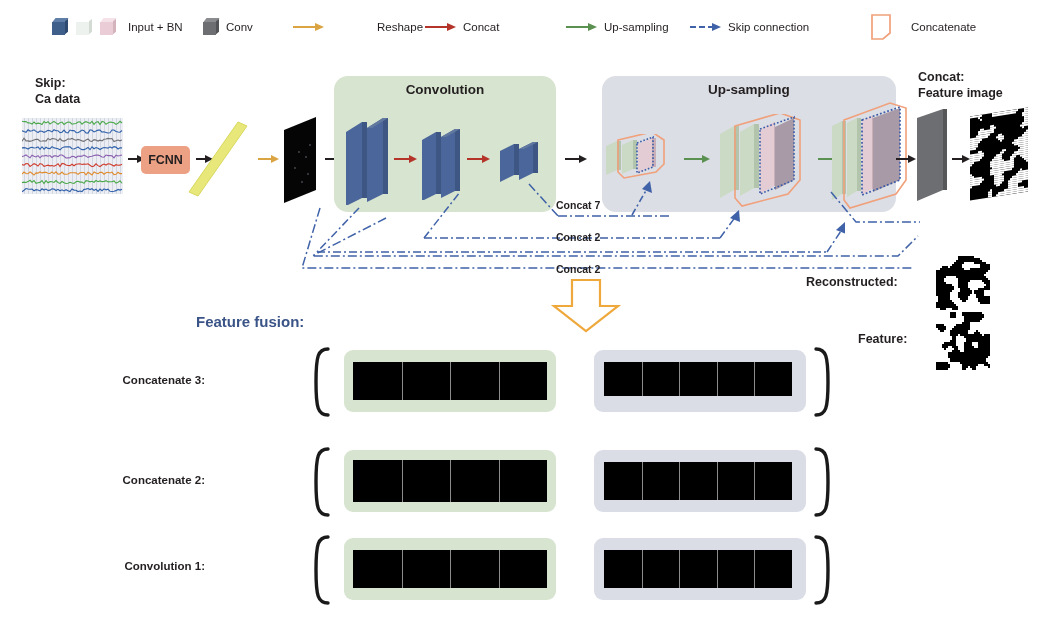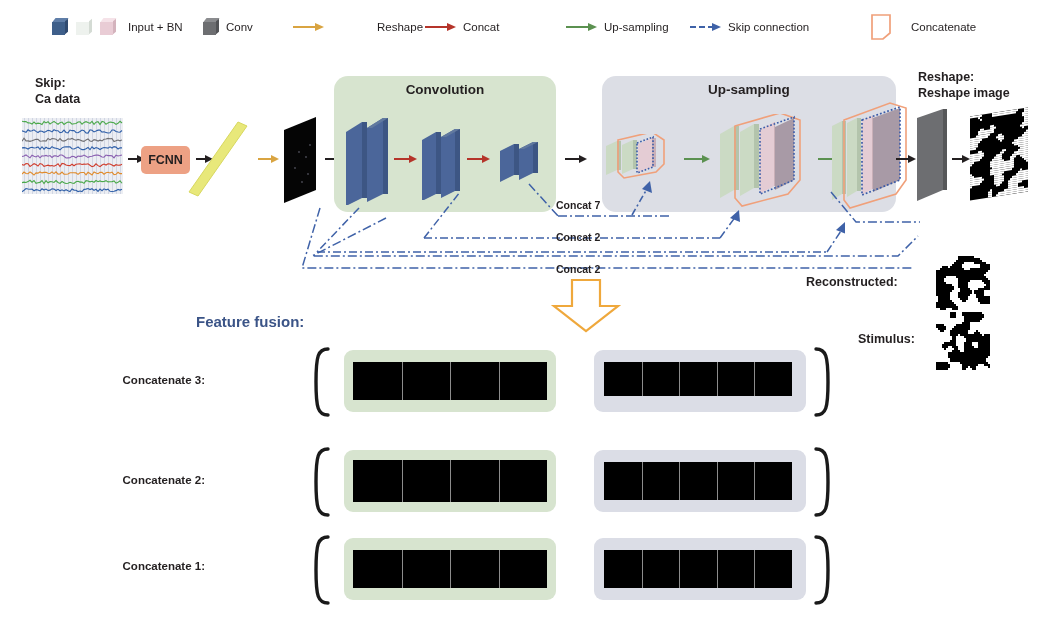--- a/index.html
+++ b/index.html
@@ -289,22 +289,22 @@
   <polygon points="14,21 18,21 18,94 14,94" fill="#b3c4ac"></polygon>
   <polygon points="19,23 29,18 29,91 19,97" fill="#cbdac4"></polygon>
   <polygon points="29,18 33,18 33,91 29,91" fill="#b3c4ac"></polygon>
   <polygon points="34,21 44,16 44,89 34,95" fill="#e4ccd4"></polygon>
   <polygon points="45,18 72,8 72,80 45,92" fill="#a89aa6"></polygon>
   <polygon points="44,16 45,16 45,89 44,89" fill="#c9b0b8"></polygon>
   <polygon points="16,20 62,3 78,8 78,80 68,94 22,108 16,100" fill="none" stroke="#f0a07a" stroke-width="1.6"></polygon>
   <polygon points="34,20 72,7 72,80 34,95" fill="none" stroke="#3a5ba8" stroke-width="1.7" stroke-dasharray="1.8 2"></polygon>
 </svg>
 
-<div class="abs bold" style="left:918px;top:70px;font-size:12.5px;">Reshape:</div>
-<div class="abs bold" style="left:918px;top:86px;font-size:12.5px;">Reshape image</div>
+<div class="abs bold" style="left:918px;top:70px;font-size:12.5px;">Concat:</div>
+<div class="abs bold" style="left:918px;top:86px;font-size:12.5px;">Feature image</div>
 
 <div class="abs" style="left:896px;top:158px;">
   <div class="arrow-line" style="left:0;top:0;width:14px;background:#231f20;"></div>
   <div class="arrow-head" style="left:12px;top:-3.5px;border-left:8px solid #231f20;"></div>
 </div>
 
 <svg class="abs" style="left:915px;top:104px;" width="40" height="100">
   <polygon points="2,14 28,5 28,86 2,97" fill="#6d6e71"></polygon>
   <polygon points="28,5 32,5 32,86 28,86" fill="#565759"></polygon>
 </svg>
@@ -507,21 +507,21 @@
     <i style="left:16px;top:44px;width:10px;height:2px"></i>
     <i style="left:30px;top:44px;width:12px;height:2px"></i>
     <i style="left:18px;top:46px;width:26px;height:2px"></i>
     <i style="left:20px;top:48px;width:34px;height:2px"></i>
     <i style="left:22px;top:50px;width:32px;height:2px"></i>
     <i style="left:0px;top:52px;width:4px;height:2px"></i>
     <i style="left:10px;top:52px;width:6px;height:2px"></i>
     <i style="left:22px;top:52px;width:32px;height:2px"></i>
   </div>
 
-<div class="rlabel" style="left:858px;top:332px;">Stimulus:</div>
+<div class="rlabel" style="left:858px;top:332px;">Feature:</div>
 <div class="bwimg stim-img" style="left:936px;top:312px;width:54px;height:58px;">
     <i style="left:0px;top:0px;width:14px;height:2px"></i>
     <i style="left:20px;top:0px;width:6px;height:2px"></i>
     <i style="left:46px;top:0px;width:8px;height:2px"></i>
     <i style="left:0px;top:2px;width:14px;height:2px"></i>
     <i style="left:20px;top:2px;width:6px;height:2px"></i>
     <i style="left:48px;top:2px;width:6px;height:2px"></i>
     <i style="left:0px;top:4px;width:14px;height:2px"></i>
     <i style="left:20px;top:4px;width:8px;height:2px"></i>
     <i style="left:48px;top:4px;width:6px;height:2px"></i>
@@ -612,21 +612,21 @@
   <path d="M18,3 C8,3 6,10 6,36 C6,62 8,69 18,69" fill="none" stroke="#1a1a1a" stroke-width="3.4" stroke-linecap="round"></path>
 </svg>
 <div class="fpanel-g" style="left:344px;top:450px;width:212px;height:62px;"></div>
 <div class="strip ff2l" style="left:353px;top:460px;width:194px;height:42px;"><i style="left:0px;top:0px;width:6px;height:2px"></i><i style="left:10px;top:0px;width:8px;height:2px"></i><i style="left:24px;top:0px;width:4px;height:2px"></i><i style="left:30px;top:0px;width:32px;height:2px"></i><i style="left:64px;top:0px;width:32px;height:2px"></i><i style="left:106px;top:0px;width:6px;height:2px"></i><i style="left:118px;top:0px;width:14px;height:2px"></i><i style="left:146px;top:0px;width:4px;height:2px"></i><i style="left:152px;top:0px;width:24px;height:2px"></i><i style="left:180px;top:0px;width:14px;height:2px"></i><i style="left:0px;top:2px;width:6px;height:2px"></i><i style="left:12px;top:2px;width:4px;height:2px"></i><i style="left:22px;top:2px;width:6px;height:2px"></i><i style="left:30px;top:2px;width:8px;height:2px"></i><i style="left:42px;top:2px;width:50px;height:2px"></i><i style="left:108px;top:2px;width:4px;height:2px"></i><i style="left:114px;top:2px;width:18px;height:2px"></i><i style="left:144px;top:2px;width:4px;height:2px"></i><i style="left:152px;top:2px;width:22px;height:2px"></i><i style="left:184px;top:2px;width:10px;height:2px"></i><i style="left:0px;top:4px;width:10px;height:2px"></i><i style="left:20px;top:4px;width:8px;height:2px"></i><i style="left:30px;top:4px;width:6px;height:2px"></i><i style="left:42px;top:4px;width:18px;height:2px"></i><i style="left:62px;top:4px;width:8px;height:2px"></i><i style="left:72px;top:4px;width:10px;height:2px"></i><i style="left:84px;top:4px;width:2px;height:2px"></i><i style="left:88px;top:4px;width:2px;height:2px"></i><i style="left:98px;top:4px;width:4px;height:2px"></i><i style="left:108px;top:4px;width:2px;height:2px"></i><i style="left:116px;top:4px;width:8px;height:2px"></i><i style="left:140px;top:4px;width:8px;height:2px"></i><i style="left:152px;top:4px;width:8px;height:2px"></i><i style="left:162px;top:4px;width:16px;height:2px"></i><i style="left:182px;top:4px;width:12px;height:2px"></i><i style="left:0px;top:6px;width:10px;height:2px"></i><i style="left:20px;top:6px;width:16px;height:2px"></i><i style="left:44px;top:6px;width:12px;height:2px"></i><i style="left:62px;top:6px;width:20px;height:2px"></i><i style="left:88px;top:6px;width:2px;height:2px"></i><i style="left:98px;top:6px;width:4px;height:2px"></i><i style="left:104px;top:6px;width:2px;height:2px"></i><i style="left:108px;top:6px;width:12px;height:2px"></i><i style="left:122px;top:6px;width:6px;height:2px"></i><i style="left:132px;top:6px;width:26px;height:2px"></i><i style="left:162px;top:6px;width:6px;height:2px"></i><i style="left:174px;top:6px;width:6px;height:2px"></i><i style="left:184px;top:6px;width:10px;height:2px"></i><i style="left:0px;top:8px;width:4px;height:2px"></i><i style="left:8px;top:8px;width:4px;height:2px"></i><i style="left:18px;top:8px;width:16px;height:2px"></i><i style="left:40px;top:8px;width:14px;height:2px"></i><i style="left:62px;top:8px;width:6px;height:2px"></i><i style="left:72px;top:8px;width:10px;height:2px"></i><i style="left:88px;top:8px;width:2px;height:2px"></i><i style="left:108px;top:8px;width:8px;height:2px"></i><i style="left:122px;top:8px;width:2px;height:2px"></i><i style="left:134px;top:8px;width:22px;height:2px"></i><i style="left:164px;top:8px;width:6px;height:2px"></i><i style="left:172px;top:8px;width:8px;height:2px"></i><i style="left:184px;top:8px;width:10px;height:2px"></i><i style="left:0px;top:10px;width:4px;height:2px"></i><i style="left:8px;top:10px;width:4px;height:2px"></i><i style="left:18px;top:10px;width:4px;height:2px"></i><i style="left:28px;top:10px;width:4px;height:2px"></i><i style="left:38px;top:10px;width:42px;height:2px"></i><i style="left:84px;top:10px;width:6px;height:2px"></i><i style="left:106px;top:10px;width:14px;height:2px"></i><i style="left:124px;top:10px;width:2px;height:2px"></i><i style="left:134px;top:10px;width:24px;height:2px"></i><i style="left:174px;top:10px;width:6px;height:2px"></i><i style="left:190px;top:10px;width:4px;height:2px"></i><i style="left:0px;top:12px;width:2px;height:2px"></i><i style="left:8px;top:12px;width:6px;height:2px"></i><i style="left:18px;top:12px;width:2px;height:2px"></i><i style="left:42px;top:12px;width:38px;height:2px"></i><i style="left:82px;top:12px;width:8px;height:2px"></i><i style="left:114px;top:12px;width:6px;height:2px"></i><i style="left:124px;top:12px;width:2px;height:2px"></i><i style="left:128px;top:12px;width:2px;height:2px"></i><i style="left:136px;top:12px;width:22px;height:2px"></i><i style="left:160px;top:12px;width:2px;height:2px"></i><i style="left:164px;top:12px;width:2px;height:2px"></i><i style="left:168px;top:12px;width:2px;height:2px"></i><i style="left:172px;top:12px;width:8px;height:2px"></i><i style="left:186px;top:12px;width:8px;height:2px"></i><i style="left:8px;top:14px;width:6px;height:2px"></i><i style="left:18px;top:14px;width:2px;height:2px"></i><i style="left:22px;top:14px;width:2px;height:2px"></i><i style="left:44px;top:14px;width:12px;height:2px"></i><i style="left:66px;top:14px;width:6px;height:2px"></i><i style="left:78px;top:14px;width:2px;height:2px"></i><i style="left:82px;top:14px;width:8px;height:2px"></i><i style="left:98px;top:14px;width:4px;height:2px"></i><i style="left:124px;top:14px;width:16px;height:2px"></i><i style="left:146px;top:14px;width:8px;height:2px"></i><i style="left:156px;top:14px;width:2px;height:2px"></i><i style="left:168px;top:14px;width:14px;height:2px"></i><i style="left:184px;top:14px;width:2px;height:2px"></i><i style="left:190px;top:14px;width:4px;height:2px"></i><i style="left:0px;top:16px;width:2px;height:2px"></i><i style="left:16px;top:16px;width:4px;height:2px"></i><i style="left:22px;top:16px;width:8px;height:2px"></i><i style="left:42px;top:16px;width:12px;height:2px"></i><i style="left:66px;top:16px;width:24px;height:2px"></i><i style="left:98px;top:16px;width:4px;height:2px"></i><i style="left:128px;top:16px;width:14px;height:2px"></i><i style="left:144px;top:16px;width:6px;height:2px"></i><i style="left:160px;top:16px;width:22px;height:2px"></i><i style="left:184px;top:16px;width:10px;height:2px"></i><i style="left:0px;top:18px;width:4px;height:2px"></i><i style="left:14px;top:18px;width:16px;height:2px"></i><i style="left:42px;top:18px;width:10px;height:2px"></i><i style="left:60px;top:18px;width:30px;height:2px"></i><i style="left:94px;top:18px;width:6px;height:2px"></i><i style="left:102px;top:18px;width:8px;height:2px"></i><i style="left:132px;top:18px;width:18px;height:2px"></i><i style="left:168px;top:18px;width:6px;height:2px"></i><i style="left:180px;top:18px;width:10px;height:2px"></i><i style="left:0px;top:20px;width:4px;height:2px"></i><i style="left:14px;top:20px;width:4px;height:2px"></i><i style="left:24px;top:20px;width:54px;height:2px"></i><i style="left:80px;top:20px;width:12px;height:2px"></i><i style="left:104px;top:20px;width:6px;height:2px"></i><i style="left:120px;top:20px;width:6px;height:2px"></i><i style="left:132px;top:20px;width:14px;height:2px"></i><i style="left:158px;top:20px;width:14px;height:2px"></i><i style="left:182px;top:20px;width:8px;height:2px"></i><i style="left:0px;top:22px;width:6px;height:2px"></i><i style="left:16px;top:22px;width:2px;height:2px"></i><i style="left:22px;top:22px;width:4px;height:2px"></i><i style="left:32px;top:22px;width:38px;height:2px"></i><i style="left:72px;top:22px;width:6px;height:2px"></i><i style="left:80px;top:22px;width:18px;height:2px"></i><i style="left:104px;top:22px;width:6px;height:2px"></i><i style="left:122px;top:22px;width:8px;height:2px"></i><i style="left:132px;top:22px;width:2px;height:2px"></i><i style="left:140px;top:22px;width:6px;height:2px"></i><i style="left:158px;top:22px;width:18px;height:2px"></i><i style="left:182px;top:22px;width:8px;height:2px"></i><i style="left:0px;top:24px;width:14px;height:2px"></i><i style="left:16px;top:24px;width:10px;height:2px"></i><i style="left:30px;top:24px;width:18px;height:2px"></i><i style="left:52px;top:24px;width:6px;height:2px"></i><i style="left:66px;top:24px;width:24px;height:2px"></i><i style="left:92px;top:24px;width:2px;height:2px"></i><i style="left:96px;top:24px;width:2px;height:2px"></i><i style="left:104px;top:24px;width:6px;height:2px"></i><i style="left:116px;top:24px;width:2px;height:2px"></i><i style="left:120px;top:24px;width:10px;height:2px"></i><i style="left:132px;top:24px;width:2px;height:2px"></i><i style="left:140px;top:24px;width:6px;height:2px"></i><i style="left:158px;top:24px;width:12px;height:2px"></i><i style="left:180px;top:24px;width:8px;height:2px"></i><i style="left:192px;top:24px;width:2px;height:2px"></i><i style="left:0px;top:26px;width:12px;height:2px"></i><i style="left:16px;top:26px;width:10px;height:2px"></i><i style="left:32px;top:26px;width:16px;height:2px"></i><i style="left:68px;top:26px;width:2px;height:2px"></i><i style="left:72px;top:26px;width:18px;height:2px"></i><i style="left:92px;top:26px;width:18px;height:2px"></i><i style="left:116px;top:26px;width:2px;height:2px"></i><i style="left:124px;top:26px;width:2px;height:2px"></i><i style="left:128px;top:26px;width:2px;height:2px"></i><i style="left:132px;top:26px;width:2px;height:2px"></i><i style="left:140px;top:26px;width:10px;height:2px"></i><i style="left:158px;top:26px;width:12px;height:2px"></i><i style="left:180px;top:26px;width:2px;height:2px"></i><i style="left:184px;top:26px;width:2px;height:2px"></i><i style="left:192px;top:26px;width:2px;height:2px"></i><i style="left:4px;top:28px;width:12px;height:2px"></i><i style="left:20px;top:28px;width:6px;height:2px"></i><i style="left:36px;top:28px;width:10px;height:2px"></i><i style="left:68px;top:28px;width:20px;height:2px"></i><i style="left:94px;top:28px;width:16px;height:2px"></i><i style="left:116px;top:28px;width:2px;height:2px"></i><i style="left:120px;top:28px;width:6px;height:2px"></i><i style="left:128px;top:28px;width:6px;height:2px"></i><i style="left:144px;top:28px;width:6px;height:2px"></i><i style="left:158px;top:28px;width:14px;height:2px"></i><i style="left:180px;top:28px;width:2px;height:2px"></i><i style="left:184px;top:28px;width:10px;height:2px"></i><i style="left:20px;top:30px;width:10px;height:2px"></i><i style="left:44px;top:30px;width:4px;height:2px"></i><i style="left:60px;top:30px;width:4px;height:2px"></i><i style="left:66px;top:30px;width:10px;height:2px"></i><i style="left:78px;top:30px;width:10px;height:2px"></i><i style="left:90px;top:30px;width:6px;height:2px"></i><i style="left:108px;top:30px;width:2px;height:2px"></i><i style="left:116px;top:30px;width:20px;height:2px"></i><i style="left:158px;top:30px;width:2px;height:2px"></i><i style="left:162px;top:30px;width:10px;height:2px"></i><i style="left:180px;top:30px;width:2px;height:2px"></i><i style="left:188px;top:30px;width:2px;height:2px"></i><i style="left:4px;top:32px;width:6px;height:2px"></i><i style="left:12px;top:32px;width:2px;height:2px"></i><i style="left:20px;top:32px;width:12px;height:2px"></i><i style="left:38px;top:32px;width:2px;height:2px"></i><i style="left:48px;top:32px;width:2px;height:2px"></i><i style="left:62px;top:32px;width:2px;height:2px"></i><i style="left:68px;top:32px;width:6px;height:2px"></i><i style="left:78px;top:32px;width:8px;height:2px"></i><i style="left:104px;top:32px;width:10px;height:2px"></i><i style="left:118px;top:32px;width:18px;height:2px"></i><i style="left:138px;top:32px;width:8px;height:2px"></i><i style="left:162px;top:32px;width:12px;height:2px"></i><i style="left:180px;top:32px;width:10px;height:2px"></i><i style="left:4px;top:34px;width:6px;height:2px"></i><i style="left:28px;top:34px;width:10px;height:2px"></i><i style="left:46px;top:34px;width:6px;height:2px"></i><i style="left:68px;top:34px;width:4px;height:2px"></i><i style="left:78px;top:34px;width:4px;height:2px"></i><i style="left:92px;top:34px;width:6px;height:2px"></i><i style="left:106px;top:34px;width:16px;height:2px"></i><i style="left:134px;top:34px;width:16px;height:2px"></i><i style="left:168px;top:34px;width:10px;height:2px"></i><i style="left:180px;top:34px;width:8px;height:2px"></i><i style="left:0px;top:36px;width:10px;height:2px"></i><i style="left:16px;top:36px;width:4px;height:2px"></i><i style="left:28px;top:36px;width:12px;height:2px"></i><i style="left:54px;top:36px;width:4px;height:2px"></i><i style="left:68px;top:36px;width:4px;height:2px"></i><i style="left:92px;top:36px;width:6px;height:2px"></i><i style="left:106px;top:36px;width:14px;height:2px"></i><i style="left:134px;top:36px;width:2px;height:2px"></i><i style="left:138px;top:36px;width:12px;height:2px"></i><i style="left:160px;top:36px;width:2px;height:2px"></i><i style="left:172px;top:36px;width:4px;height:2px"></i><i style="left:182px;top:36px;width:6px;height:2px"></i><i style="left:192px;top:36px;width:2px;height:2px"></i><i style="left:0px;top:38px;width:2px;height:2px"></i><i style="left:26px;top:38px;width:8px;height:2px"></i><i style="left:36px;top:38px;width:6px;height:2px"></i><i style="left:52px;top:38px;width:6px;height:2px"></i><i style="left:66px;top:38px;width:6px;height:2px"></i><i style="left:76px;top:38px;width:2px;height:2px"></i><i style="left:90px;top:38px;width:2px;height:2px"></i><i style="left:114px;top:38px;width:12px;height:2px"></i><i style="left:134px;top:38px;width:18px;height:2px"></i><i style="left:158px;top:38px;width:4px;height:2px"></i><i style="left:182px;top:38px;width:12px;height:2px"></i><i style="left:0px;top:40px;width:4px;height:2px"></i><i style="left:22px;top:40px;width:12px;height:2px"></i><i style="left:38px;top:40px;width:6px;height:2px"></i><i style="left:52px;top:40px;width:8px;height:2px"></i><i style="left:64px;top:40px;width:10px;height:2px"></i><i style="left:76px;top:40px;width:2px;height:2px"></i><i style="left:84px;top:40px;width:8px;height:2px"></i><i style="left:106px;top:40px;width:46px;height:2px"></i><i style="left:158px;top:40px;width:8px;height:2px"></i><i style="left:178px;top:40px;width:16px;height:2px"></i><div class="seam" style="left: 49px;"></div><div class="seam" style="left: 97px;"></div><div class="seam" style="left: 146px;"></div></div>
 <div class="fpanel-b" style="left:594px;top:450px;width:212px;height:62px;"></div>
 <div class="strip ff2r" style="left:604px;top:462px;width:188px;height:38px;"><i style="left:0px;top:0px;width:8px;height:2px"></i><i style="left:12px;top:0px;width:6px;height:2px"></i><i style="left:20px;top:0px;width:16px;height:2px"></i><i style="left:38px;top:0px;width:14px;height:2px"></i><i style="left:58px;top:0px;width:2px;height:2px"></i><i style="left:64px;top:0px;width:6px;height:2px"></i><i style="left:74px;top:0px;width:10px;height:2px"></i><i style="left:88px;top:0px;width:8px;height:2px"></i><i style="left:98px;top:0px;width:14px;height:2px"></i><i style="left:118px;top:0px;width:4px;height:2px"></i><i style="left:124px;top:0px;width:26px;height:2px"></i><i style="left:156px;top:0px;width:12px;height:2px"></i><i style="left:170px;top:0px;width:2px;height:2px"></i><i style="left:174px;top:0px;width:2px;height:2px"></i><i style="left:178px;top:0px;width:10px;height:2px"></i><i style="left:0px;top:2px;width:8px;height:2px"></i><i style="left:12px;top:2px;width:2px;height:2px"></i><i style="left:20px;top:2px;width:16px;height:2px"></i><i style="left:40px;top:2px;width:10px;height:2px"></i><i style="left:74px;top:2px;width:10px;height:2px"></i><i style="left:90px;top:2px;width:6px;height:2px"></i><i style="left:110px;top:2px;width:2px;height:2px"></i><i style="left:124px;top:2px;width:6px;height:2px"></i><i style="left:134px;top:2px;width:4px;height:2px"></i><i style="left:142px;top:2px;width:8px;height:2px"></i><i style="left:162px;top:2px;width:6px;height:2px"></i><i style="left:170px;top:2px;width:2px;height:2px"></i><i style="left:178px;top:2px;width:10px;height:2px"></i><i style="left:0px;top:4px;width:14px;height:2px"></i><i style="left:20px;top:4px;width:6px;height:2px"></i><i style="left:30px;top:4px;width:20px;height:2px"></i><i style="left:56px;top:4px;width:4px;height:2px"></i><i style="left:74px;top:4px;width:6px;height:2px"></i><i style="left:82px;top:4px;width:2px;height:2px"></i><i style="left:92px;top:4px;width:4px;height:2px"></i><i style="left:124px;top:4px;width:6px;height:2px"></i><i style="left:136px;top:4px;width:2px;height:2px"></i><i style="left:140px;top:4px;width:8px;height:2px"></i><i style="left:156px;top:4px;width:6px;height:2px"></i><i style="left:176px;top:4px;width:6px;height:2px"></i><i style="left:184px;top:4px;width:4px;height:2px"></i><i style="left:0px;top:6px;width:4px;height:2px"></i><i style="left:6px;top:6px;width:8px;height:2px"></i><i style="left:20px;top:6px;width:6px;height:2px"></i><i style="left:30px;top:6px;width:20px;height:2px"></i><i style="left:54px;top:6px;width:8px;height:2px"></i><i style="left:70px;top:6px;width:10px;height:2px"></i><i style="left:94px;top:6px;width:2px;height:2px"></i><i style="left:98px;top:6px;width:6px;height:2px"></i><i style="left:116px;top:6px;width:12px;height:2px"></i><i style="left:168px;top:6px;width:2px;height:2px"></i><i style="left:180px;top:6px;width:2px;height:2px"></i><i style="left:184px;top:6px;width:4px;height:2px"></i><i style="left:8px;top:8px;width:4px;height:2px"></i><i style="left:18px;top:8px;width:4px;height:2px"></i><i style="left:28px;top:8px;width:8px;height:2px"></i><i style="left:38px;top:8px;width:12px;height:2px"></i><i style="left:54px;top:8px;width:10px;height:2px"></i><i style="left:68px;top:8px;width:6px;height:2px"></i><i style="left:76px;top:8px;width:4px;height:2px"></i><i style="left:100px;top:8px;width:4px;height:2px"></i><i style="left:116px;top:8px;width:14px;height:2px"></i><i style="left:156px;top:8px;width:6px;height:2px"></i><i style="left:12px;top:10px;width:8px;height:2px"></i><i style="left:28px;top:10px;width:8px;height:2px"></i><i style="left:38px;top:10px;width:36px;height:2px"></i><i style="left:76px;top:10px;width:6px;height:2px"></i><i style="left:96px;top:10px;width:8px;height:2px"></i><i style="left:118px;top:10px;width:2px;height:2px"></i><i style="left:122px;top:10px;width:12px;height:2px"></i><i style="left:156px;top:10px;width:6px;height:2px"></i><i style="left:168px;top:10px;width:2px;height:2px"></i><i style="left:178px;top:10px;width:10px;height:2px"></i><i style="left:12px;top:12px;width:6px;height:2px"></i><i style="left:28px;top:12px;width:2px;height:2px"></i><i style="left:32px;top:12px;width:2px;height:2px"></i><i style="left:42px;top:12px;width:2px;height:2px"></i><i style="left:46px;top:12px;width:4px;height:2px"></i><i style="left:56px;top:12px;width:2px;height:2px"></i><i style="left:64px;top:12px;width:8px;height:2px"></i><i style="left:76px;top:12px;width:8px;height:2px"></i><i style="left:88px;top:12px;width:6px;height:2px"></i><i style="left:102px;top:12px;width:6px;height:2px"></i><i style="left:126px;top:12px;width:8px;height:2px"></i><i style="left:138px;top:12px;width:14px;height:2px"></i><i style="left:156px;top:12px;width:6px;height:2px"></i><i style="left:166px;top:12px;width:2px;height:2px"></i><i style="left:176px;top:12px;width:2px;height:2px"></i><i style="left:180px;top:12px;width:8px;height:2px"></i><i style="left:0px;top:14px;width:2px;height:2px"></i><i style="left:12px;top:14px;width:4px;height:2px"></i><i style="left:28px;top:14px;width:6px;height:2px"></i><i style="left:38px;top:14px;width:2px;height:2px"></i><i style="left:42px;top:14px;width:2px;height:2px"></i><i style="left:46px;top:14px;width:2px;height:2px"></i><i style="left:50px;top:14px;width:2px;height:2px"></i><i style="left:64px;top:14px;width:6px;height:2px"></i><i style="left:76px;top:14px;width:6px;height:2px"></i><i style="left:88px;top:14px;width:2px;height:2px"></i><i style="left:100px;top:14px;width:8px;height:2px"></i><i style="left:126px;top:14px;width:10px;height:2px"></i><i style="left:138px;top:14px;width:14px;height:2px"></i><i style="left:156px;top:14px;width:32px;height:2px"></i><i style="left:0px;top:16px;width:6px;height:2px"></i><i style="left:20px;top:16px;width:4px;height:2px"></i><i style="left:38px;top:16px;width:18px;height:2px"></i><i style="left:62px;top:16px;width:6px;height:2px"></i><i style="left:76px;top:16px;width:2px;height:2px"></i><i style="left:84px;top:16px;width:6px;height:2px"></i><i style="left:100px;top:16px;width:4px;height:2px"></i><i style="left:126px;top:16px;width:8px;height:2px"></i><i style="left:138px;top:16px;width:16px;height:2px"></i><i style="left:158px;top:16px;width:10px;height:2px"></i><i style="left:176px;top:16px;width:2px;height:2px"></i><i style="left:180px;top:16px;width:8px;height:2px"></i><i style="left:0px;top:18px;width:4px;height:2px"></i><i style="left:20px;top:18px;width:8px;height:2px"></i><i style="left:30px;top:18px;width:2px;height:2px"></i><i style="left:36px;top:18px;width:22px;height:2px"></i><i style="left:60px;top:18px;width:10px;height:2px"></i><i style="left:76px;top:18px;width:2px;height:2px"></i><i style="left:84px;top:18px;width:2px;height:2px"></i><i style="left:98px;top:18px;width:8px;height:2px"></i><i style="left:112px;top:18px;width:2px;height:2px"></i><i style="left:118px;top:18px;width:4px;height:2px"></i><i style="left:126px;top:18px;width:6px;height:2px"></i><i style="left:140px;top:18px;width:14px;height:2px"></i><i style="left:160px;top:18px;width:2px;height:2px"></i><i style="left:164px;top:18px;width:6px;height:2px"></i><i style="left:180px;top:18px;width:2px;height:2px"></i><i style="left:184px;top:18px;width:4px;height:2px"></i><i style="left:0px;top:20px;width:4px;height:2px"></i><i style="left:8px;top:20px;width:6px;height:2px"></i><i style="left:20px;top:20px;width:4px;height:2px"></i><i style="left:32px;top:20px;width:26px;height:2px"></i><i style="left:64px;top:20px;width:6px;height:2px"></i><i style="left:84px;top:20px;width:2px;height:2px"></i><i style="left:94px;top:20px;width:12px;height:2px"></i><i style="left:112px;top:20px;width:10px;height:2px"></i><i style="left:126px;top:20px;width:6px;height:2px"></i><i style="left:140px;top:20px;width:14px;height:2px"></i><i style="left:184px;top:20px;width:4px;height:2px"></i><i style="left:0px;top:22px;width:4px;height:2px"></i><i style="left:6px;top:22px;width:8px;height:2px"></i><i style="left:30px;top:22px;width:28px;height:2px"></i><i style="left:68px;top:22px;width:4px;height:2px"></i><i style="left:80px;top:22px;width:10px;height:2px"></i><i style="left:94px;top:22px;width:12px;height:2px"></i><i style="left:112px;top:22px;width:16px;height:2px"></i><i style="left:134px;top:22px;width:20px;height:2px"></i><i style="left:186px;top:22px;width:2px;height:2px"></i><i style="left:0px;top:24px;width:14px;height:2px"></i><i style="left:20px;top:24px;width:4px;height:2px"></i><i style="left:28px;top:24px;width:30px;height:2px"></i><i style="left:68px;top:24px;width:4px;height:2px"></i><i style="left:80px;top:24px;width:22px;height:2px"></i><i style="left:112px;top:24px;width:16px;height:2px"></i><i style="left:134px;top:24px;width:6px;height:2px"></i><i style="left:144px;top:24px;width:8px;height:2px"></i><i style="left:160px;top:24px;width:4px;height:2px"></i><i style="left:172px;top:24px;width:8px;height:2px"></i><i style="left:182px;top:24px;width:2px;height:2px"></i><i style="left:186px;top:24px;width:2px;height:2px"></i><i style="left:6px;top:26px;width:4px;height:2px"></i><i style="left:18px;top:26px;width:16px;height:2px"></i><i style="left:42px;top:26px;width:10px;height:2px"></i><i style="left:54px;top:26px;width:6px;height:2px"></i><i style="left:64px;top:26px;width:8px;height:2px"></i><i style="left:78px;top:26px;width:2px;height:2px"></i><i style="left:84px;top:26px;width:4px;height:2px"></i><i style="left:94px;top:26px;width:2px;height:2px"></i><i style="left:98px;top:26px;width:6px;height:2px"></i><i style="left:110px;top:26px;width:16px;height:2px"></i><i style="left:134px;top:26px;width:6px;height:2px"></i><i style="left:158px;top:26px;width:6px;height:2px"></i><i style="left:176px;top:26px;width:8px;height:2px"></i><i style="left:12px;top:28px;width:2px;height:2px"></i><i style="left:16px;top:28px;width:2px;height:2px"></i><i style="left:20px;top:28px;width:2px;height:2px"></i><i style="left:24px;top:28px;width:20px;height:2px"></i><i style="left:46px;top:28px;width:22px;height:2px"></i><i style="left:96px;top:28px;width:24px;height:2px"></i><i style="left:122px;top:28px;width:2px;height:2px"></i><i style="left:130px;top:28px;width:6px;height:2px"></i><i style="left:156px;top:28px;width:6px;height:2px"></i><i style="left:168px;top:28px;width:4px;height:2px"></i><i style="left:176px;top:28px;width:8px;height:2px"></i><i style="left:20px;top:30px;width:14px;height:2px"></i><i style="left:38px;top:30px;width:8px;height:2px"></i><i style="left:52px;top:30px;width:14px;height:2px"></i><i style="left:96px;top:30px;width:16px;height:2px"></i><i style="left:116px;top:30px;width:4px;height:2px"></i><i style="left:142px;top:30px;width:6px;height:2px"></i><i style="left:154px;top:30px;width:4px;height:2px"></i><i style="left:168px;top:30px;width:4px;height:2px"></i><i style="left:20px;top:32px;width:4px;height:2px"></i><i style="left:32px;top:32px;width:14px;height:2px"></i><i style="left:50px;top:32px;width:8px;height:2px"></i><i style="left:80px;top:32px;width:4px;height:2px"></i><i style="left:86px;top:32px;width:4px;height:2px"></i><i style="left:96px;top:32px;width:16px;height:2px"></i><i style="left:124px;top:32px;width:2px;height:2px"></i><i style="left:130px;top:32px;width:2px;height:2px"></i><i style="left:142px;top:32px;width:6px;height:2px"></i><i style="left:150px;top:32px;width:10px;height:2px"></i><i style="left:166px;top:32px;width:4px;height:2px"></i><i style="left:6px;top:34px;width:6px;height:2px"></i><i style="left:38px;top:34px;width:10px;height:2px"></i><i style="left:50px;top:34px;width:6px;height:2px"></i><i style="left:84px;top:34px;width:6px;height:2px"></i><i style="left:94px;top:34px;width:6px;height:2px"></i><i style="left:102px;top:34px;width:10px;height:2px"></i><i style="left:140px;top:34px;width:8px;height:2px"></i><i style="left:150px;top:34px;width:10px;height:2px"></i><i style="left:186px;top:34px;width:2px;height:2px"></i><i style="left:4px;top:36px;width:10px;height:2px"></i><i style="left:20px;top:36px;width:2px;height:2px"></i><i style="left:34px;top:36px;width:20px;height:2px"></i><i style="left:66px;top:36px;width:16px;height:2px"></i><i style="left:84px;top:36px;width:6px;height:2px"></i><i style="left:92px;top:36px;width:6px;height:2px"></i><i style="left:102px;top:36px;width:14px;height:2px"></i><i style="left:124px;top:36px;width:4px;height:2px"></i><i style="left:132px;top:36px;width:36px;height:2px"></i><i style="left:176px;top:36px;width:12px;height:2px"></i><div class="seam" style="left: 38px;"></div><div class="seam" style="left: 75px;"></div><div class="seam" style="left: 113px;"></div><div class="seam" style="left: 150px;"></div></div>
 <svg class="abs" style="left:812px;top:446px;" width="22" height="72">
   <path d="M4,3 C14,3 16,10 16,36 C16,62 14,69 4,69" fill="none" stroke="#1a1a1a" stroke-width="3.4" stroke-linecap="round"></path>
 </svg>
 
-<div class="row-label" style="left:90px;top:560px;width:115px;">Concatenate 1:</div>
+<div class="row-label" style="left:90px;top:560px;width:115px;">Convolution 1:</div>
 <svg class="abs" style="left:310px;top:534px;" width="22" height="72">
   <path d="M18,3 C8,3 6,10 6,36 C6,62 8,69 18,69" fill="none" stroke="#1a1a1a" stroke-width="3.4" stroke-linecap="round"></path>
 </svg>
 <div class="fpanel-g" style="left:344px;top:538px;width:212px;height:62px;"></div>
 <div class="strip ff1l" style="left:353px;top:550px;width:194px;height:38px;"><i style="left:0px;top:0px;width:56px;height:4px"></i><i style="left:72px;top:0px;width:32px;height:4px"></i><i style="left:108px;top:0px;width:56px;height:4px"></i><i style="left:176px;top:0px;width:4px;height:4px"></i><i style="left:184px;top:0px;width:12px;height:4px"></i><i style="left:0px;top:4px;width:52px;height:4px"></i><i style="left:76px;top:4px;width:44px;height:4px"></i><i style="left:124px;top:4px;width:16px;height:4px"></i><i style="left:144px;top:4px;width:4px;height:4px"></i><i style="left:152px;top:4px;width:12px;height:4px"></i><i style="left:176px;top:4px;width:4px;height:4px"></i><i style="left:12px;top:8px;width:48px;height:4px"></i><i style="left:76px;top:8px;width:8px;height:4px"></i><i style="left:96px;top:8px;width:20px;height:4px"></i><i style="left:128px;top:8px;width:12px;height:4px"></i><i style="left:156px;top:8px;width:12px;height:4px"></i><i style="left:176px;top:8px;width:12px;height:4px"></i><i style="left:192px;top:8px;width:4px;height:4px"></i><i style="left:0px;top:12px;width:8px;height:4px"></i><i style="left:12px;top:12px;width:4px;height:4px"></i><i style="left:24px;top:12px;width:12px;height:4px"></i><i style="left:48px;top:12px;width:4px;height:4px"></i><i style="left:56px;top:12px;width:4px;height:4px"></i><i style="left:76px;top:12px;width:4px;height:4px"></i><i style="left:100px;top:12px;width:12px;height:4px"></i><i style="left:132px;top:12px;width:8px;height:4px"></i><i style="left:156px;top:12px;width:8px;height:4px"></i><i style="left:192px;top:12px;width:4px;height:4px"></i><i style="left:0px;top:16px;width:4px;height:4px"></i><i style="left:8px;top:16px;width:8px;height:4px"></i><i style="left:56px;top:16px;width:4px;height:4px"></i><i style="left:72px;top:16px;width:12px;height:4px"></i><i style="left:100px;top:16px;width:16px;height:4px"></i><i style="left:132px;top:16px;width:12px;height:4px"></i><i style="left:184px;top:16px;width:12px;height:4px"></i><i style="left:40px;top:20px;width:4px;height:4px"></i><i style="left:68px;top:20px;width:20px;height:4px"></i><i style="left:100px;top:20px;width:4px;height:4px"></i><i style="left:108px;top:20px;width:4px;height:4px"></i><i style="left:128px;top:20px;width:16px;height:4px"></i><i style="left:148px;top:20px;width:12px;height:4px"></i><i style="left:184px;top:20px;width:12px;height:4px"></i><i style="left:16px;top:24px;width:8px;height:4px"></i><i style="left:36px;top:24px;width:56px;height:4px"></i><i style="left:108px;top:24px;width:52px;height:4px"></i><i style="left:172px;top:24px;width:4px;height:4px"></i><i style="left:192px;top:24px;width:4px;height:4px"></i><i style="left:16px;top:28px;width:12px;height:4px"></i><i style="left:36px;top:28px;width:48px;height:4px"></i><i style="left:88px;top:28px;width:4px;height:4px"></i><i style="left:108px;top:28px;width:4px;height:4px"></i><i style="left:124px;top:28px;width:24px;height:4px"></i><i style="left:152px;top:28px;width:12px;height:4px"></i><i style="left:192px;top:28px;width:4px;height:4px"></i><i style="left:0px;top:32px;width:4px;height:4px"></i><i style="left:8px;top:32px;width:4px;height:4px"></i><i style="left:16px;top:32px;width:4px;height:4px"></i><i style="left:36px;top:32px;width:40px;height:4px"></i><i style="left:124px;top:32px;width:4px;height:4px"></i><i style="left:132px;top:32px;width:4px;height:4px"></i><i style="left:140px;top:32px;width:4px;height:4px"></i><i style="left:156px;top:32px;width:12px;height:4px"></i><i style="left:180px;top:32px;width:4px;height:4px"></i><i style="left:188px;top:32px;width:8px;height:4px"></i><i style="left:0px;top:36px;width:20px;height:4px"></i><i style="left:32px;top:36px;width:48px;height:4px"></i><i style="left:96px;top:36px;width:12px;height:4px"></i><i style="left:124px;top:36px;width:4px;height:4px"></i><i style="left:132px;top:36px;width:4px;height:4px"></i><i style="left:140px;top:36px;width:4px;height:4px"></i><i style="left:156px;top:36px;width:12px;height:4px"></i><i style="left:180px;top:36px;width:16px;height:4px"></i><div class="seam" style="left: 49px;"></div><div class="seam" style="left: 97px;"></div><div class="seam" style="left: 146px;"></div></div>
 <div class="fpanel-b" style="left:594px;top:538px;width:212px;height:62px;"></div>
 <div class="strip ff1r" style="left:604px;top:550px;width:188px;height:38px;"><i style="left:0px;top:0px;width:16px;height:4px"></i><i style="left:28px;top:0px;width:12px;height:4px"></i><i style="left:44px;top:0px;width:12px;height:4px"></i><i style="left:64px;top:0px;width:12px;height:4px"></i><i style="left:88px;top:0px;width:20px;height:4px"></i><i style="left:112px;top:0px;width:28px;height:4px"></i><i style="left:4px;top:4px;width:12px;height:4px"></i><i style="left:44px;top:4px;width:12px;height:4px"></i><i style="left:72px;top:4px;width:4px;height:4px"></i><i style="left:88px;top:4px;width:12px;height:4px"></i><i style="left:112px;top:4px;width:28px;height:4px"></i><i style="left:8px;top:8px;width:12px;height:4px"></i><i style="left:24px;top:8px;width:8px;height:4px"></i><i style="left:44px;top:8px;width:4px;height:4px"></i><i style="left:72px;top:8px;width:4px;height:4px"></i><i style="left:104px;top:8px;width:28px;height:4px"></i><i style="left:160px;top:8px;width:8px;height:4px"></i><i style="left:184px;top:8px;width:4px;height:4px"></i><i style="left:8px;top:12px;width:20px;height:4px"></i><i style="left:40px;top:12px;width:12px;height:4px"></i><i style="left:64px;top:12px;width:12px;height:4px"></i><i style="left:88px;top:12px;width:12px;height:4px"></i><i style="left:104px;top:12px;width:4px;height:4px"></i><i style="left:120px;top:12px;width:4px;height:4px"></i><i style="left:160px;top:12px;width:8px;height:4px"></i><i style="left:180px;top:12px;width:8px;height:4px"></i><i style="left:16px;top:16px;width:28px;height:4px"></i><i style="left:48px;top:16px;width:4px;height:4px"></i><i style="left:56px;top:16px;width:4px;height:4px"></i><i style="left:68px;top:16px;width:8px;height:4px"></i><i style="left:88px;top:16px;width:4px;height:4px"></i><i style="left:96px;top:16px;width:4px;height:4px"></i><i style="left:104px;top:16px;width:4px;height:4px"></i><i style="left:160px;top:16px;width:12px;height:4px"></i><i style="left:184px;top:16px;width:4px;height:4px"></i><i style="left:20px;top:20px;width:4px;height:4px"></i><i style="left:28px;top:20px;width:16px;height:4px"></i><i style="left:48px;top:20px;width:4px;height:4px"></i><i style="left:56px;top:20px;width:20px;height:4px"></i><i style="left:88px;top:20px;width:4px;height:4px"></i><i style="left:112px;top:20px;width:4px;height:4px"></i><i style="left:128px;top:20px;width:12px;height:4px"></i><i style="left:32px;top:24px;width:12px;height:4px"></i><i style="left:56px;top:24px;width:4px;height:4px"></i><i style="left:64px;top:24px;width:20px;height:4px"></i><i style="left:112px;top:24px;width:12px;height:4px"></i><i style="left:128px;top:24px;width:12px;height:4px"></i><i style="left:172px;top:24px;width:4px;height:4px"></i><i style="left:0px;top:28px;width:4px;height:4px"></i><i style="left:20px;top:28px;width:4px;height:4px"></i><i style="left:32px;top:28px;width:12px;height:4px"></i><i style="left:48px;top:28px;width:4px;height:4px"></i><i style="left:56px;top:28px;width:4px;height:4px"></i><i style="left:64px;top:28px;width:20px;height:4px"></i><i style="left:112px;top:28px;width:4px;height:4px"></i><i style="left:128px;top:28px;width:12px;height:4px"></i><i style="left:184px;top:28px;width:4px;height:4px"></i><i style="left:0px;top:32px;width:8px;height:4px"></i><i style="left:16px;top:32px;width:12px;height:4px"></i><i style="left:36px;top:32px;width:24px;height:4px"></i><i style="left:64px;top:32px;width:20px;height:4px"></i><i style="left:104px;top:32px;width:4px;height:4px"></i><i style="left:136px;top:32px;width:4px;height:4px"></i><i style="left:176px;top:32px;width:12px;height:4px"></i><i style="left:0px;top:36px;width:84px;height:4px"></i><i style="left:96px;top:36px;width:20px;height:4px"></i><i style="left:128px;top:36px;width:16px;height:4px"></i><i style="left:156px;top:36px;width:12px;height:4px"></i><i style="left:176px;top:36px;width:12px;height:4px"></i><div class="seam" style="left: 38px;"></div><div class="seam" style="left: 75px;"></div><div class="seam" style="left: 113px;"></div><div class="seam" style="left: 150px;"></div></div>
 <svg class="abs" style="left:812px;top:534px;" width="22" height="72">
   <path d="M4,3 C14,3 16,10 16,36 C16,62 14,69 4,69" fill="none" stroke="#1a1a1a" stroke-width="3.4" stroke-linecap="round"></path>
 </svg>

